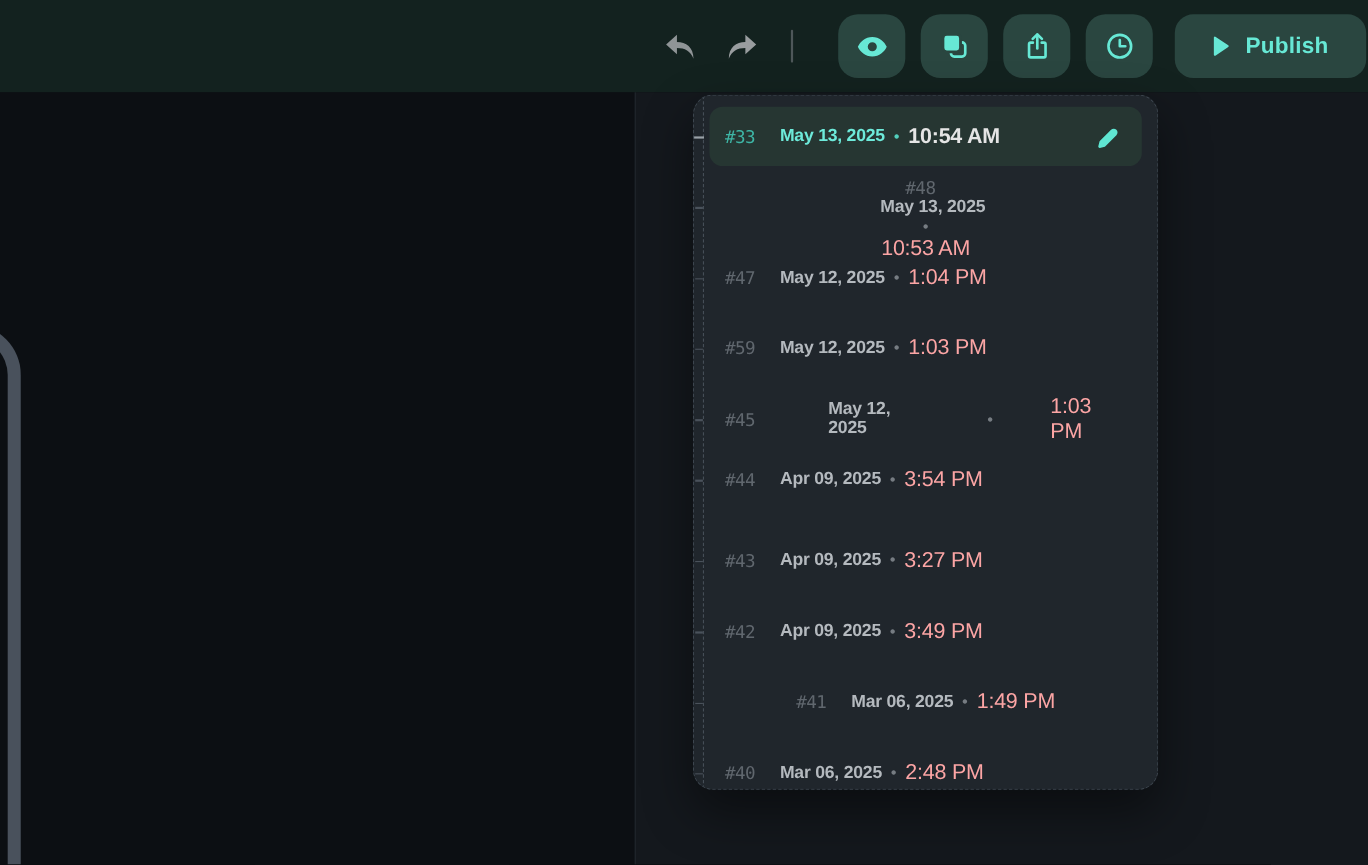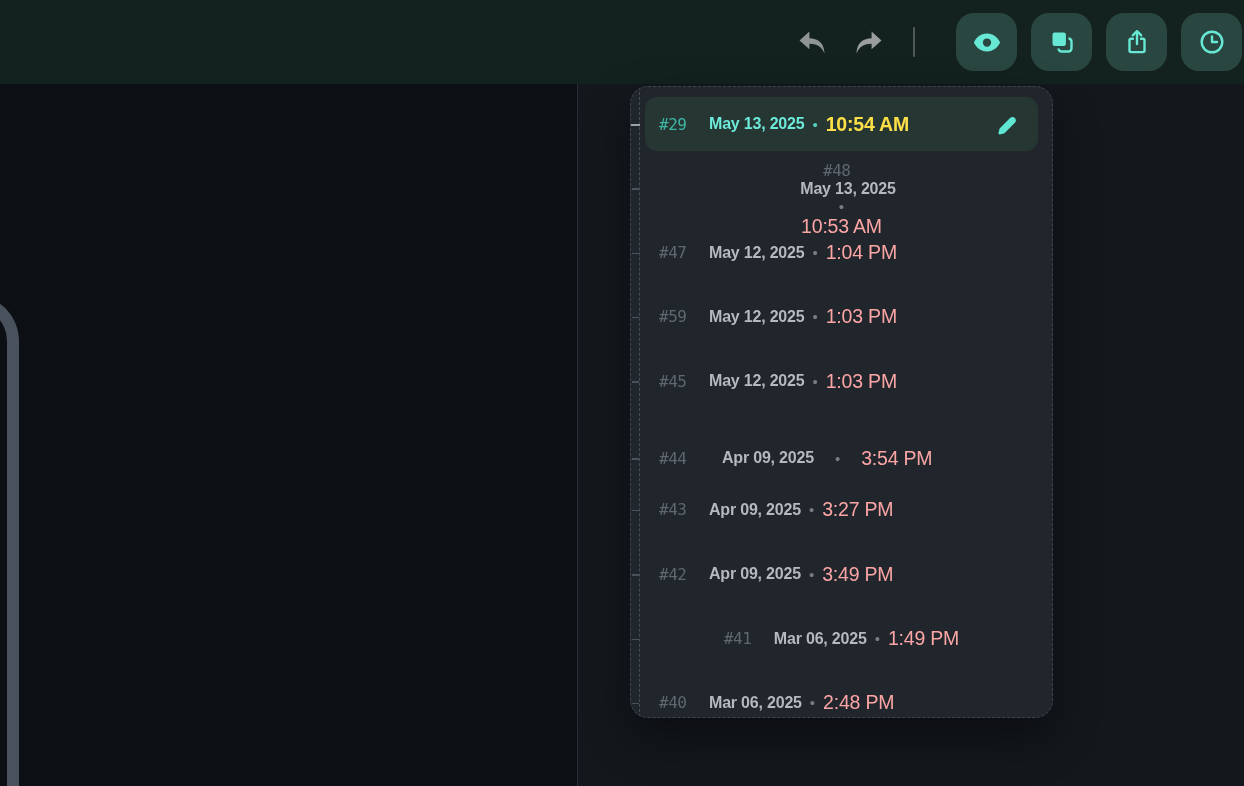--- a/index.html
+++ b/index.html
@@ -43,21 +43,21 @@
   .tick{position:absolute;left:-13px;top:50%;width:7px;height:1.5px;background:#4a525b;}
   .vrow.selected .tick{left:-15px;width:10px;height:2px;background:#9aa1a8;}
   .vnum{font-family:"DejaVu Sans Mono",monospace;font-size:16px;color:#60676e;
         width:37px;flex:none;letter-spacing:-0.5px;}
   .vdate{font-size:16px;font-weight:600;color:#b4b9be;margin-left:13px;letter-spacing:-0.2px;}
   .vsep{font-size:15px;color:#767c82;margin:0 8px;}
   .vtime{font-size:19.5px;font-weight:500;color:#fca5a5;letter-spacing:-0.2px;}
   .vrow.selected .vnum{color:#3eb5a5;}
   .vrow.selected .vdate{color:#6deada;}
   .vrow.selected .vsep{color:#52cfbc;}
-  .vrow.selected .vtime{color:#fde047;font-weight:600;}
+  .vrow.selected .vtime{color:#e5e5e5;font-weight:600;}
   .edit-btn{margin-left:auto;margin-right:6px;background:none;border:none;padding:0;
             display:flex;align-items:center;cursor:pointer;}
 </style>
 </head>
 <body>
 
 <div class="app">
 
   <header class="topbar">
 
@@ -109,36 +109,44 @@
 
     <button class="tb-iconbtn">
       <span style="display:flex;">
         <svg width="28" height="28" viewBox="0 0 28 28" fill="none" stroke="#67e8d5" stroke-width="2.4" stroke-linecap="round" stroke-linejoin="round">
           <circle cx="14" cy="14" r="10.3"></circle>
           <path d="M14 8.5 V14 H19"></path>
         </svg>
       </span>
     </button>
 
+    <button class="publish-btn">
+      <span style="display:flex;">
+        <svg width="16" height="19" viewBox="0 0 16 19">
+          <path d="M1.5 1.2 C1.5 .5 2.3 0 2.9 .4 L14.6 8.2 C15.2 8.6 15.2 9.4 14.6 9.8 L2.9 17.6 C2.3 18 1.5 17.5 1.5 16.8 Z" fill="#67e8d5"></path>
+        </svg>
+      </span>
+      <span class="publish-label">Publish</span>
+    </button>
   </header>
 
   <main class="canvas">
     <div class="canvas-left">
       <div class="frame-corner"></div>
     </div>
     <div class="canvas-vdivider"></div>
     <div class="canvas-right"></div>
 
     <section class="version-panel">
       <div class="timeline"></div>
       <div>
 
       <div class="vrow selected" style="top: 10px;">
             <span class="tick"></span>
-            <span class="vnum">#29</span>
+            <span class="vnum">#33</span>
             <span class="vdate">May 13, 2025</span>
             <span class="vsep">•</span>
             <span class="vtime">10:54 AM</span>
             <button class="edit-btn">
               <span style="display:flex;">
                 <svg width="23" height="23" viewBox="0 0 24 24">
                   <path d="M3.6 20.9 L4.8 16.1 L15.7 5.2 C17.1 3.8 19.4 3.8 20.8 5.2 C22.2 6.6 22.2 8.9 20.8 10.3 L9.9 21.2 L5.1 22.4 C4.2 22.6 3.4 21.8 3.6 20.9 Z" fill="#5fe6d2"></path>
                 </svg>
               </span>
             </button>
@@ -160,29 +168,29 @@
 
           </div>
           <div class="vrow" style="top: 202.99px;">
             <span class="tick"></span>
             <span class="vnum">#59</span>
             <span class="vdate">May 12, 2025</span>
             <span class="vsep">•</span>
             <span class="vtime">1:03 PM</span>
 
           </div>
-          <div class="vrow" style="top: 267.32px;">
+          <div class="vrow" style="top: 267.32px; gap: 44px;">
             <span class="tick"></span>
             <span class="vnum">#45</span>
             <span class="vdate">May 12, 2025</span>
             <span class="vsep">•</span>
             <span class="vtime">1:03 PM</span>
 
           </div>
-          <div class="vrow" style="top: 344px; gap: 13px;">
+          <div class="vrow" style="top: 322px;">
             <span class="tick"></span>
             <span class="vnum">#44</span>
             <span class="vdate">Apr 09, 2025</span>
             <span class="vsep">•</span>
             <span class="vtime">3:54 PM</span>
 
           </div>
           <div class="vrow" style="top: 395.98px;">
             <span class="tick"></span>
             <span class="vnum">#43</span>

